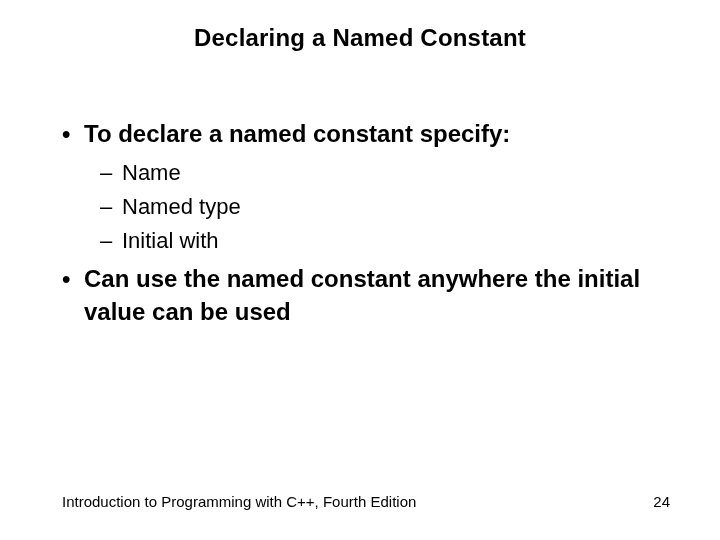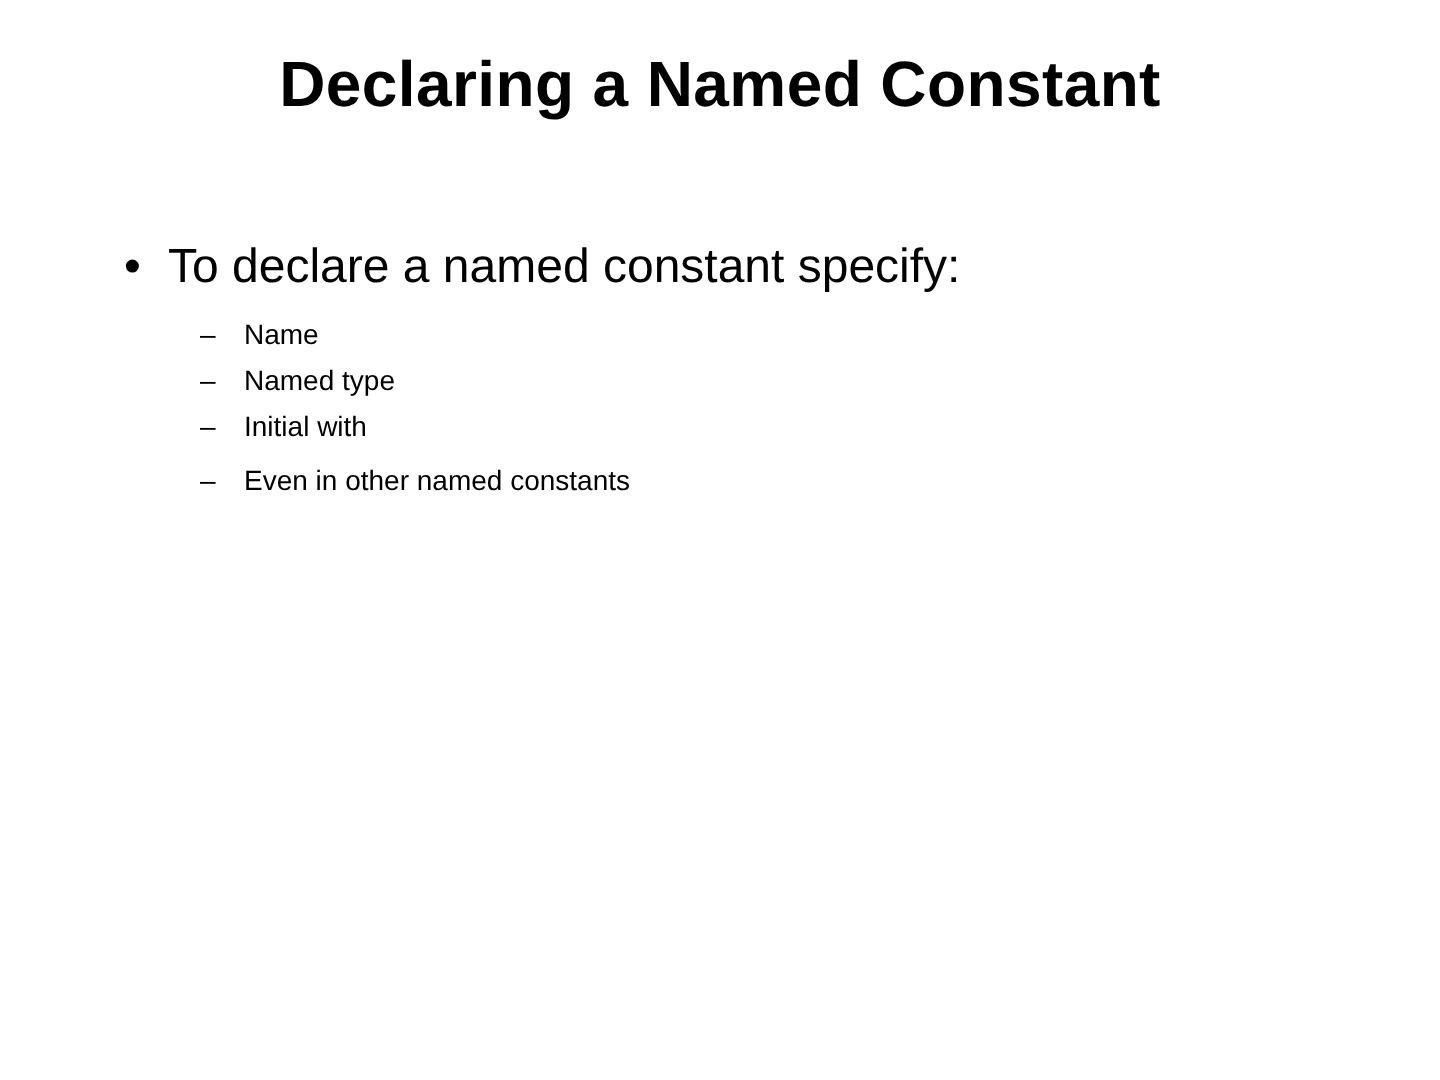--- a/index.html
+++ b/index.html
@@ -18,47 +18,48 @@
     height: 540px;
     box-sizing: border-box;
   }
   .title {
     position: absolute;
     top: 24px;
     left: 0;
     width: 720px;
     text-align: center;
     font-weight: bold;
-    font-size: 32px;
+    font-size: 24px;
     letter-spacing: 0.2px;
   }
   .body {
     position: absolute;
     top: 118px;
     left: 62px;
     right: 40px;
     font-size: 24px;
     line-height: 1.35;
   }
   .b1 {
     margin: 0 0 8px 0;
     padding-left: 22px;
     position: relative;
+    font-weight: bold;
   }
   .b1::before {
     content: "•";
     position: absolute;
     left: 0;
     top: 0;
   }
   .b2 {
     margin: 0 0 4px 0;
     padding-left: 60px;
     position: relative;
-    font-size: 14px;
+    font-size: 22px;
   }
   .b2::before {
     content: "–";
     position: absolute;
     left: 38px;
     top: 0;
   }
   .gap {
     height: 4px;
   }
@@ -79,17 +80,21 @@
 <div class="slide">
 
   <div class="title">Declaring a Named Constant</div>
 
   <div class="body">
     <div class="b1">To declare a named constant specify:</div>
     <div class="b2">Name</div>
     <div class="b2">Named type</div>
     <div class="b2">Initial with</div>
     <div class="gap"></div>
-    <div class="b2">Even in other named constants</div>
+    <div class="b1">Can use the named constant anywhere the initial value can be used</div>
   </div>
 
+  <div class="footer">
+    <span>Introduction to Programming with C++, Fourth Edition</span>
+    <span>24</span>
+  </div>
 
 </div>
 
 </body></html>

